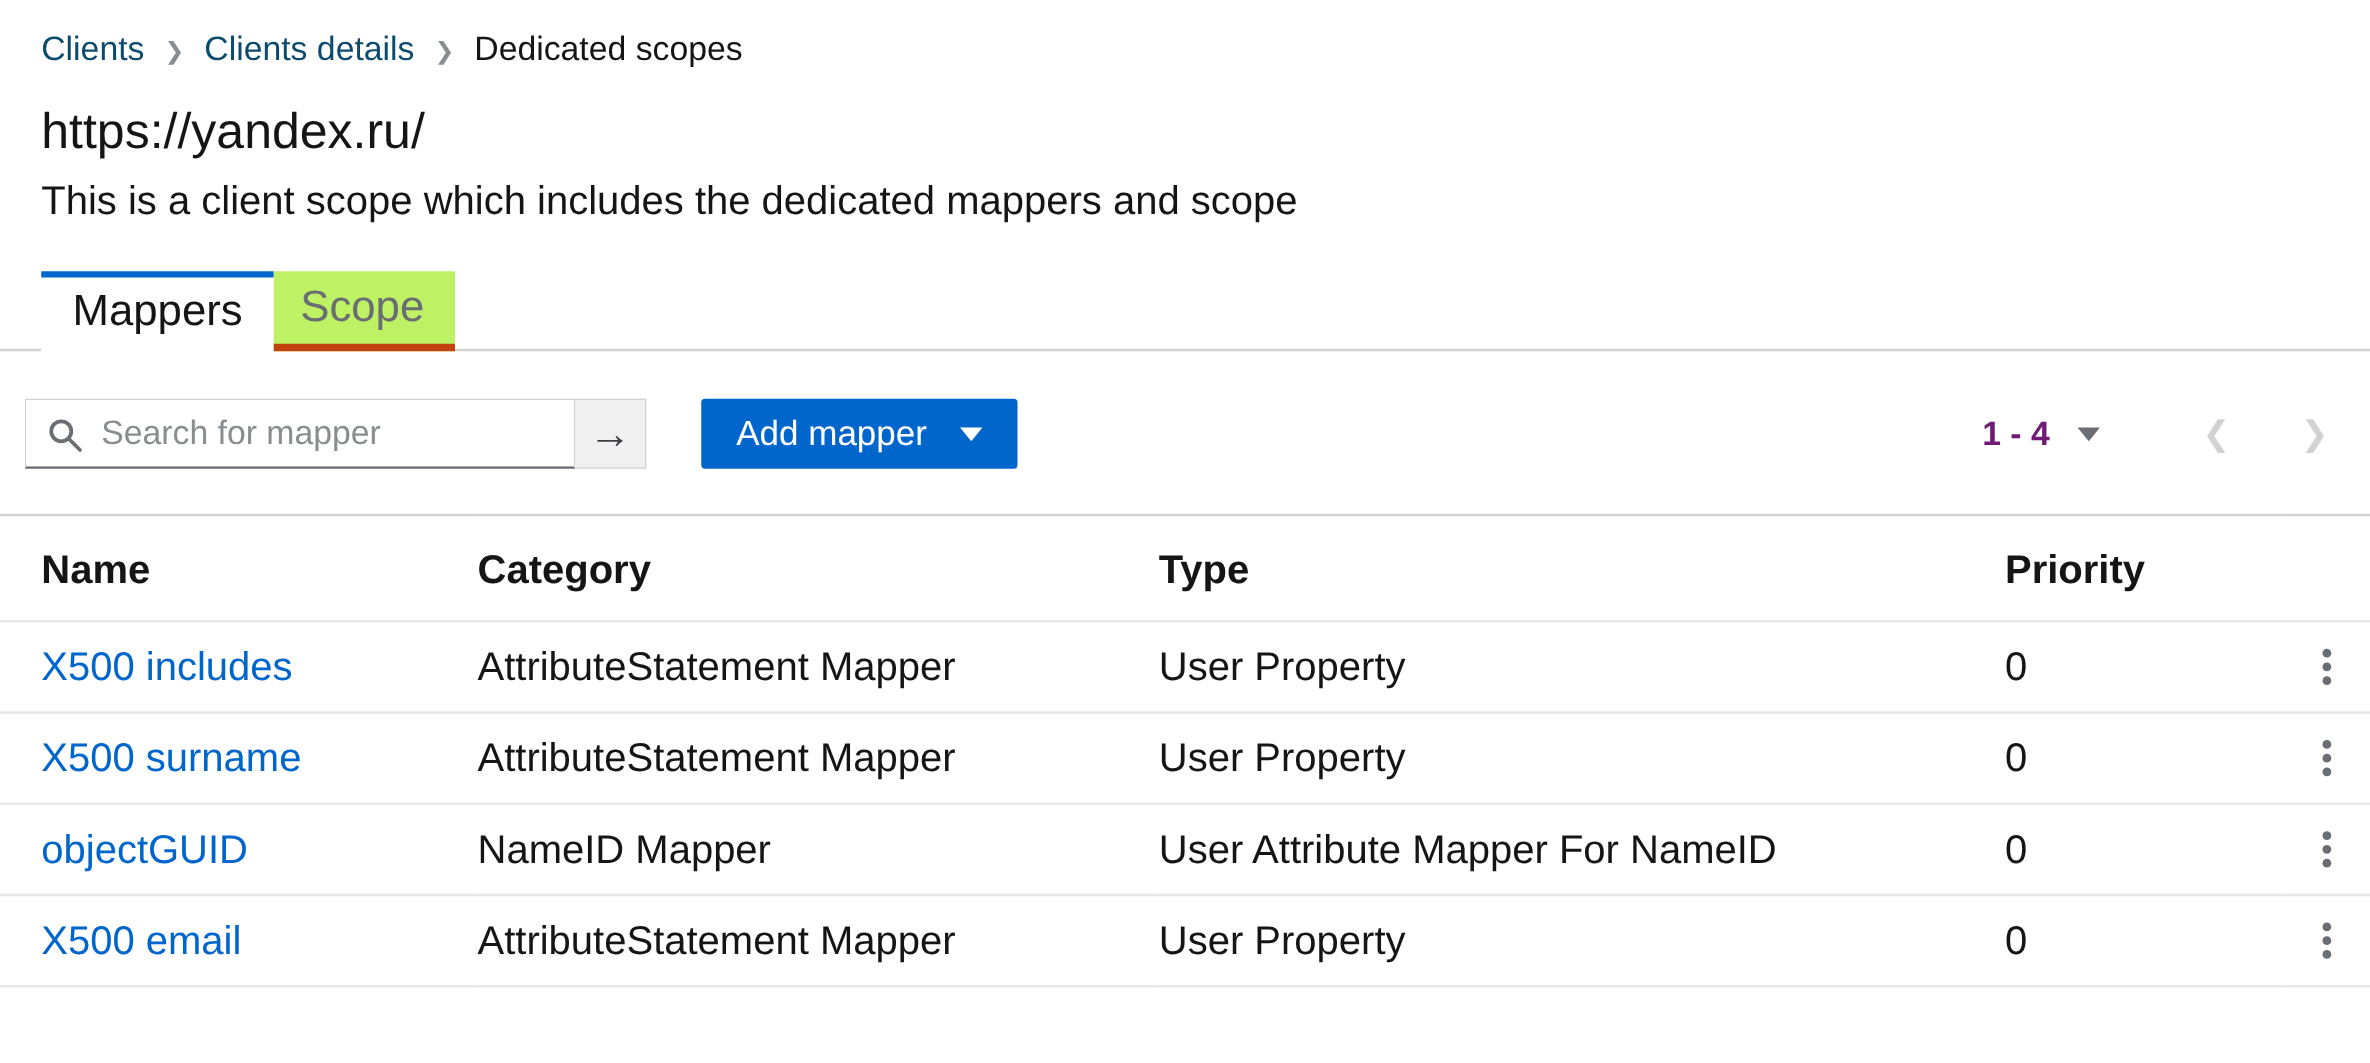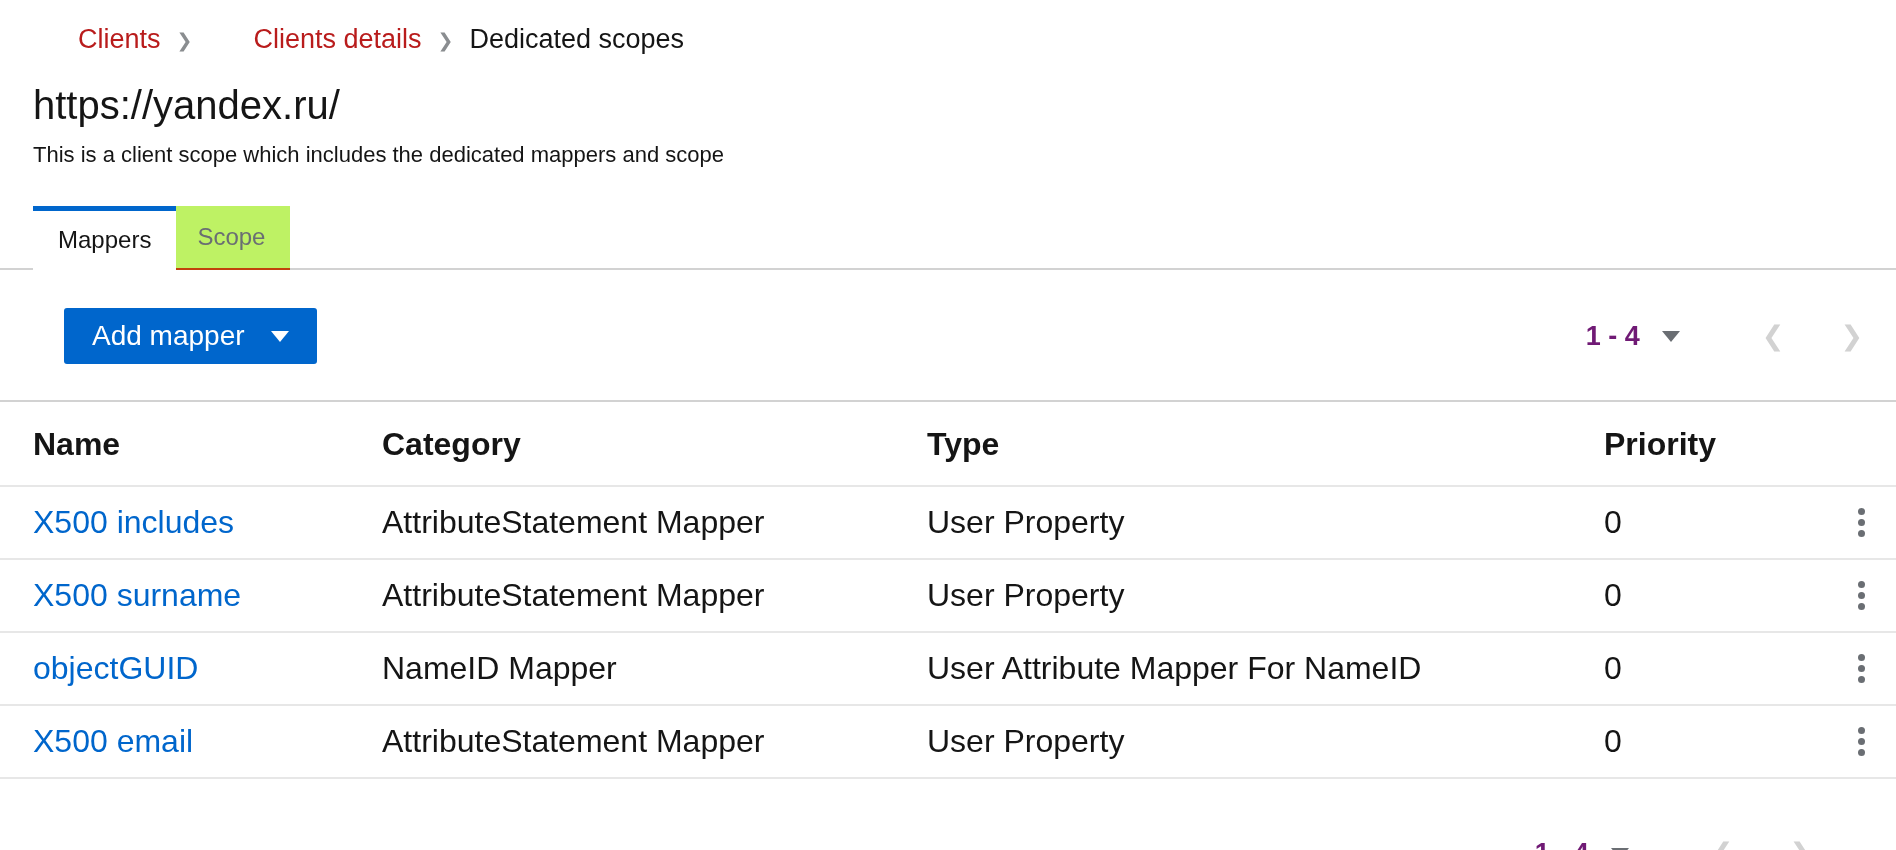--- a/index.html
+++ b/index.html
@@ -1,35 +1,35 @@
 <!DOCTYPE html>
 <html><head>
 <meta charset="utf-8">
 <style>
   * { margin:0; padding:0; box-sizing:border-box; }
   html,body { width:1896px; height:850px; background:#ffffff; overflow:hidden;
               font-family:"Liberation Sans", sans-serif; color:#151515; }
 
   
   .breadcrumb { padding:24px 33px 0 33px; display:flex; align-items:center; font-size:27px; }
-  .crumb-link { color:#b91c1c; text-decoration:none; cursor:pointer;margin-left:45px; }
+  .crumb-link { color:#0c4a6e; text-decoration:none; cursor:pointer; }
   .crumb-sep { color:#8a8d90; font-size:19px; margin:0 16px; position:relative; top:1px; }
   .crumb-current { color:#151515; }
 
   
   .page-title { margin:28px 33px 0 33px; font-size:40px; font-weight:400; letter-spacing:0; }
-  .page-subtitle { margin:14px 33px 0 33px; font-size:22px; color:#151515; }
+  .page-subtitle { margin:14px 33px 0 33px; font-size:32px; color:#151515; }
 
   
   .tabs-row { display:flex; margin-top:38px; height:64px; }
   .tab-spacer { border-bottom:2px solid #d2d2d2; }
   .tab-spacer.left { width:33px; }
   .tab-spacer.right { flex:1; }
-  .tab { display:flex; align-items:center; padding:0 25px; font-size:24px; cursor:pointer;
-         border-bottom:2px solid #c2410c; }
+  .tab { display:flex; align-items:center; padding:0 25px; font-size:35px; cursor:pointer;
+         border-bottom:6px solid #c2410c; }
   .tab.active { background:#ffffff; border-top:5px solid #0066CC; border-bottom-color:#ffffff;
                 color:#151515; }
   .tab.inactive { background:#bef264; color:#6a6e73;padding-left:21px; }
 
   
   .toolbar { display:flex; align-items:center; padding:38px 33px 36px 20px; }
   .search-group { display:flex; height:56px; }
   .search-box { position:relative; width:440px; height:56px; background:#fff;
                 border:1px solid #d2d2d2; border-bottom:2px solid #6a6e73; }
   .search-box input { width:100%; height:100%; border:none; outline:none; padding:0 12px 0 60px;
@@ -95,20 +95,32 @@
   <div class="tab active">
     <span>Mappers</span>
   </div>
   <div class="tab inactive">
     <span>Scope</span>
   </div>
   <div class="tab-spacer right"></div>
 </div>
 
 <div class="toolbar">
+  <div class="search-group">
+    <div class="search-box">
+      <svg class="search-icon" viewBox="0 0 30 30">
+        <circle cx="12" cy="12" r="8" fill="none" stroke="#6a6e73" stroke-width="3"></circle>
+        <line x1="18" y1="18" x2="27" y2="27" stroke="#6a6e73" stroke-width="3" stroke-linecap="round"></line>
+      </svg>
+      <input type="text" placeholder="Search for mapper" style="">
+    </div>
+    <button class="search-submit">
+      <span>→</span>
+    </button>
+  </div>
   <button class="add-btn">
     <span>Add mapper</span>
     <span class="caret-down-white"></span>
   </button>
   <div class="pagination">
     <button class="pag-toggle">
       <span class="pag-range">1 - 4</span>
       <span class="caret-down-gray"></span>
     </button>
     <button class="pag-nav prev">

